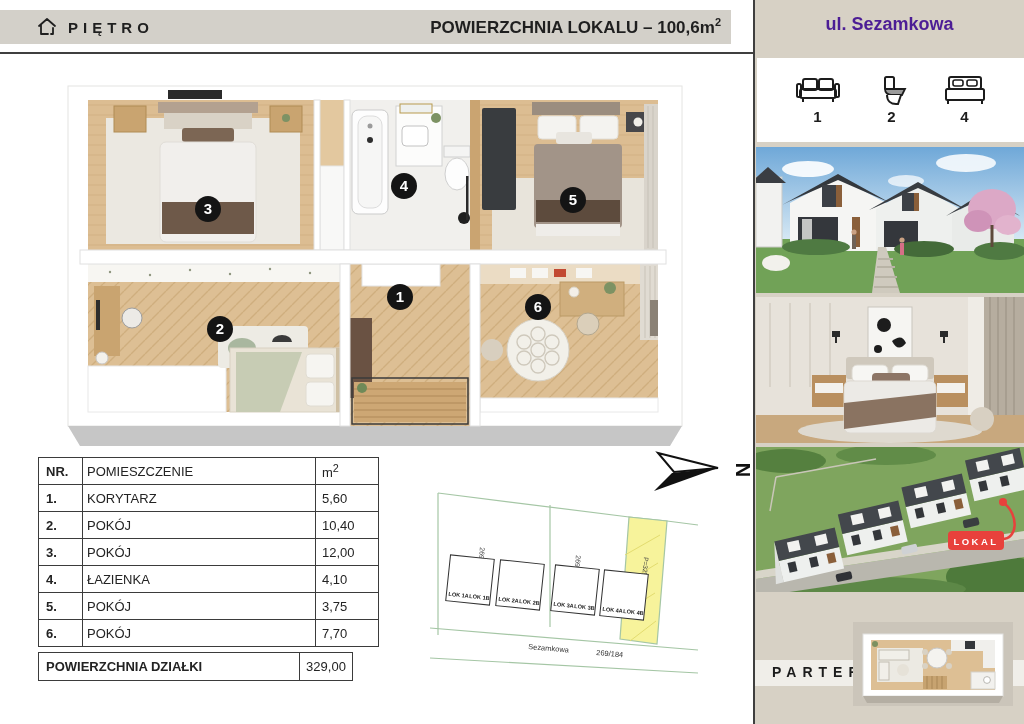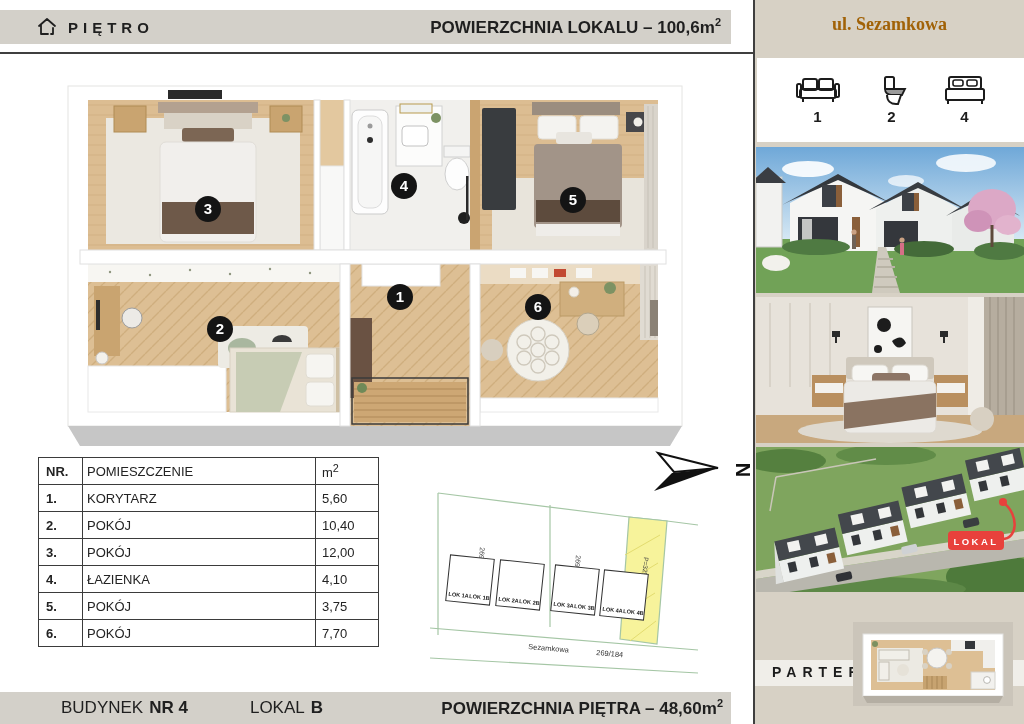--- a/index.html
+++ b/index.html
@@ -9,21 +9,21 @@
   
   .bar{background:#d3d0c9;padding-left:36px;}
   #header-bar{left:0;top:10px;width:695px;height:34px;display:flex;align-items:center;}
   #level-label{font-weight:bold;font-size:15px;letter-spacing:5px;color:#1f1f1f;margin-left:10px;}
   #header-area{position:absolute;right:10px;font-weight:bold;font-size:17px;color:#1f1f1f;}
   sup.big2{font-size:11px;font-weight:bold;}
   #top-rule{left:0;top:52px;width:1024px;height:2px;background:#3f3f3f;}
   #side-rule{left:753px;top:0;width:2px;height:724px;background:#3f3f3f;z-index:6;}
   
   #sidebar{left:755px;top:0;width:269px;height:724px;background:#d7d1c5;}
-  #street-title{left:755px;top:14px;width:269px;text-align:center;font-weight:bold;font-size:18px;color:#a16207;font-family:Liberation Serif, serif;}
+  #street-title{left:755px;top:14px;width:269px;text-align:center;font-weight:bold;font-size:18px;color:#4c1d95;}
   #stats-box{left:757px;top:58px;width:267px;height:84px;background:#ffffff;display:flex;align-items:center;justify-content:center;gap:34px;}
   .stat{display:flex;flex-direction:column;align-items:center;gap:1px;}
   .stat .num{font-weight:bold;font-size:15px;color:#1c1c1c;}
   .photo{left:756px;width:268px;display:block;}
   #parter-band{left:755px;top:660px;width:269px;height:26px;background:#f0eee9;z-index:1;}
   #parter-label{left:772px;top:664px;font-weight:bold;font-size:14px;letter-spacing:6px;color:#1c1c1c;z-index:2;}
   #parter-thumb{left:853px;top:622px;z-index:3;}
   
   #room-table{left:38px;top:457px;border-collapse:collapse;font-size:13px;color:#232323;border-radius:21px;}
   #room-table td,#room-table th{border:1.6px solid #3b3b3b;background:#fff;padding:0 6px;height:26px;}
@@ -438,20 +438,28 @@
       <td class="c-room">POKÓJ</td>
       <td class="c-area">3,75</td>
     </tr>
     <tr>
       <td class="c-nr">6.</td>
       <td class="c-room">POKÓJ</td>
       <td class="c-area">7,70</td>
     </tr>
   </tbody>
     </table>
+  <table id="plot-table" class="abs">
+    <tbody>
+        <tr>
+      <td class="p-label">POWIERZCHNIA DZIAŁKI</td>
+      <td class="p-area">329,00</td>
+    </tr>
+  </tbody>
+    </table>
 
   <svg class="abs" style="left:420px;top:445px;" width="330" height="240" viewBox="0 0 330 240">
 
     <g>
       <polygon points="238,8 298,23 254,27" fill="#ffffff" stroke="#111111" stroke-width="2"></polygon>
       <polygon points="234,46 298,23 252,28" fill="#111111"></polygon>
       <text x="316" y="25" font-size="20" font-weight="bold" fill="#111111" text-anchor="middle" transform="rotate(90 316 25)">N</text>
     </g>
 
     <g fill="none" stroke="#a5c6a5" stroke-width="1.2">
@@ -491,19 +499,14 @@
         <rect x="182" y="127" width="44" height="46" fill="#ffffff" stroke="#333333" stroke-width="1"></rect>
         <text x="184" y="168">LOK 4A</text>
         <text x="205" y="168">LOK 4B</text>
       </g>
     </g>
 
     <text x="108" y="204" font-size="7.5" fill="#333333" transform="rotate(5 108 204)">Sezamkowa</text>
     <text x="176" y="210" font-size="7.5" fill="#333333" transform="rotate(5 176 210)">269/184</text>
   </svg>
 
-  <div id="footer-bar" class="abs bar">
-    <span id="bud"><span class="lbl">BUDYNEK</span><span class="val">NR 4</span></span>
-    <span id="lok"><span class="lbl">LOKAL</span><span class="val">B</span></span>
-    <span id="footer-area"><span>POWIERZCHNIA PIĘTRA – 48,60m</span><sup class="big2">2</sup></span>
-  </div>
 
 </div>
 
 </body></html>

